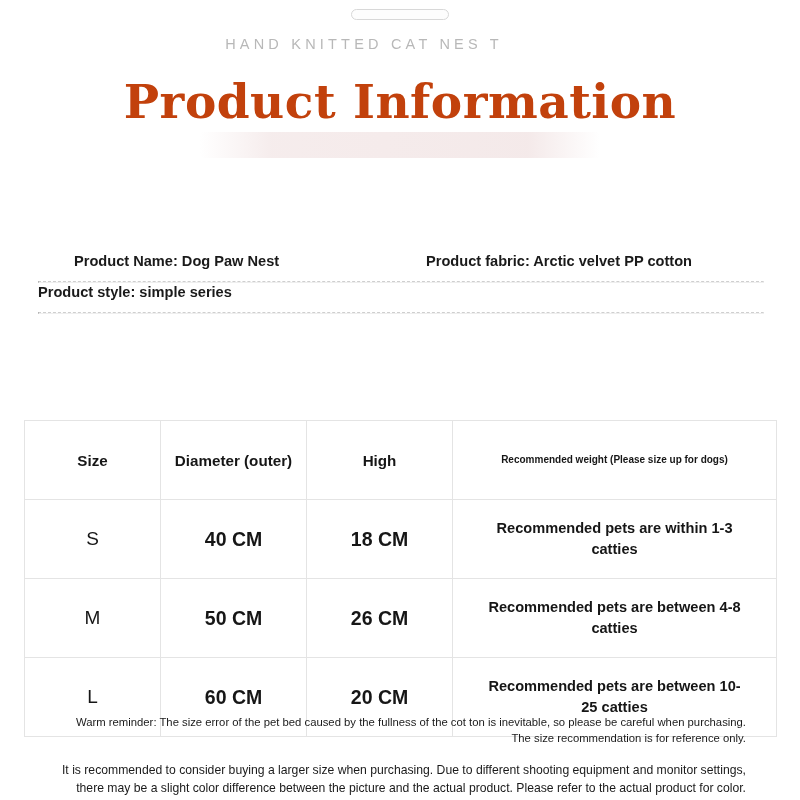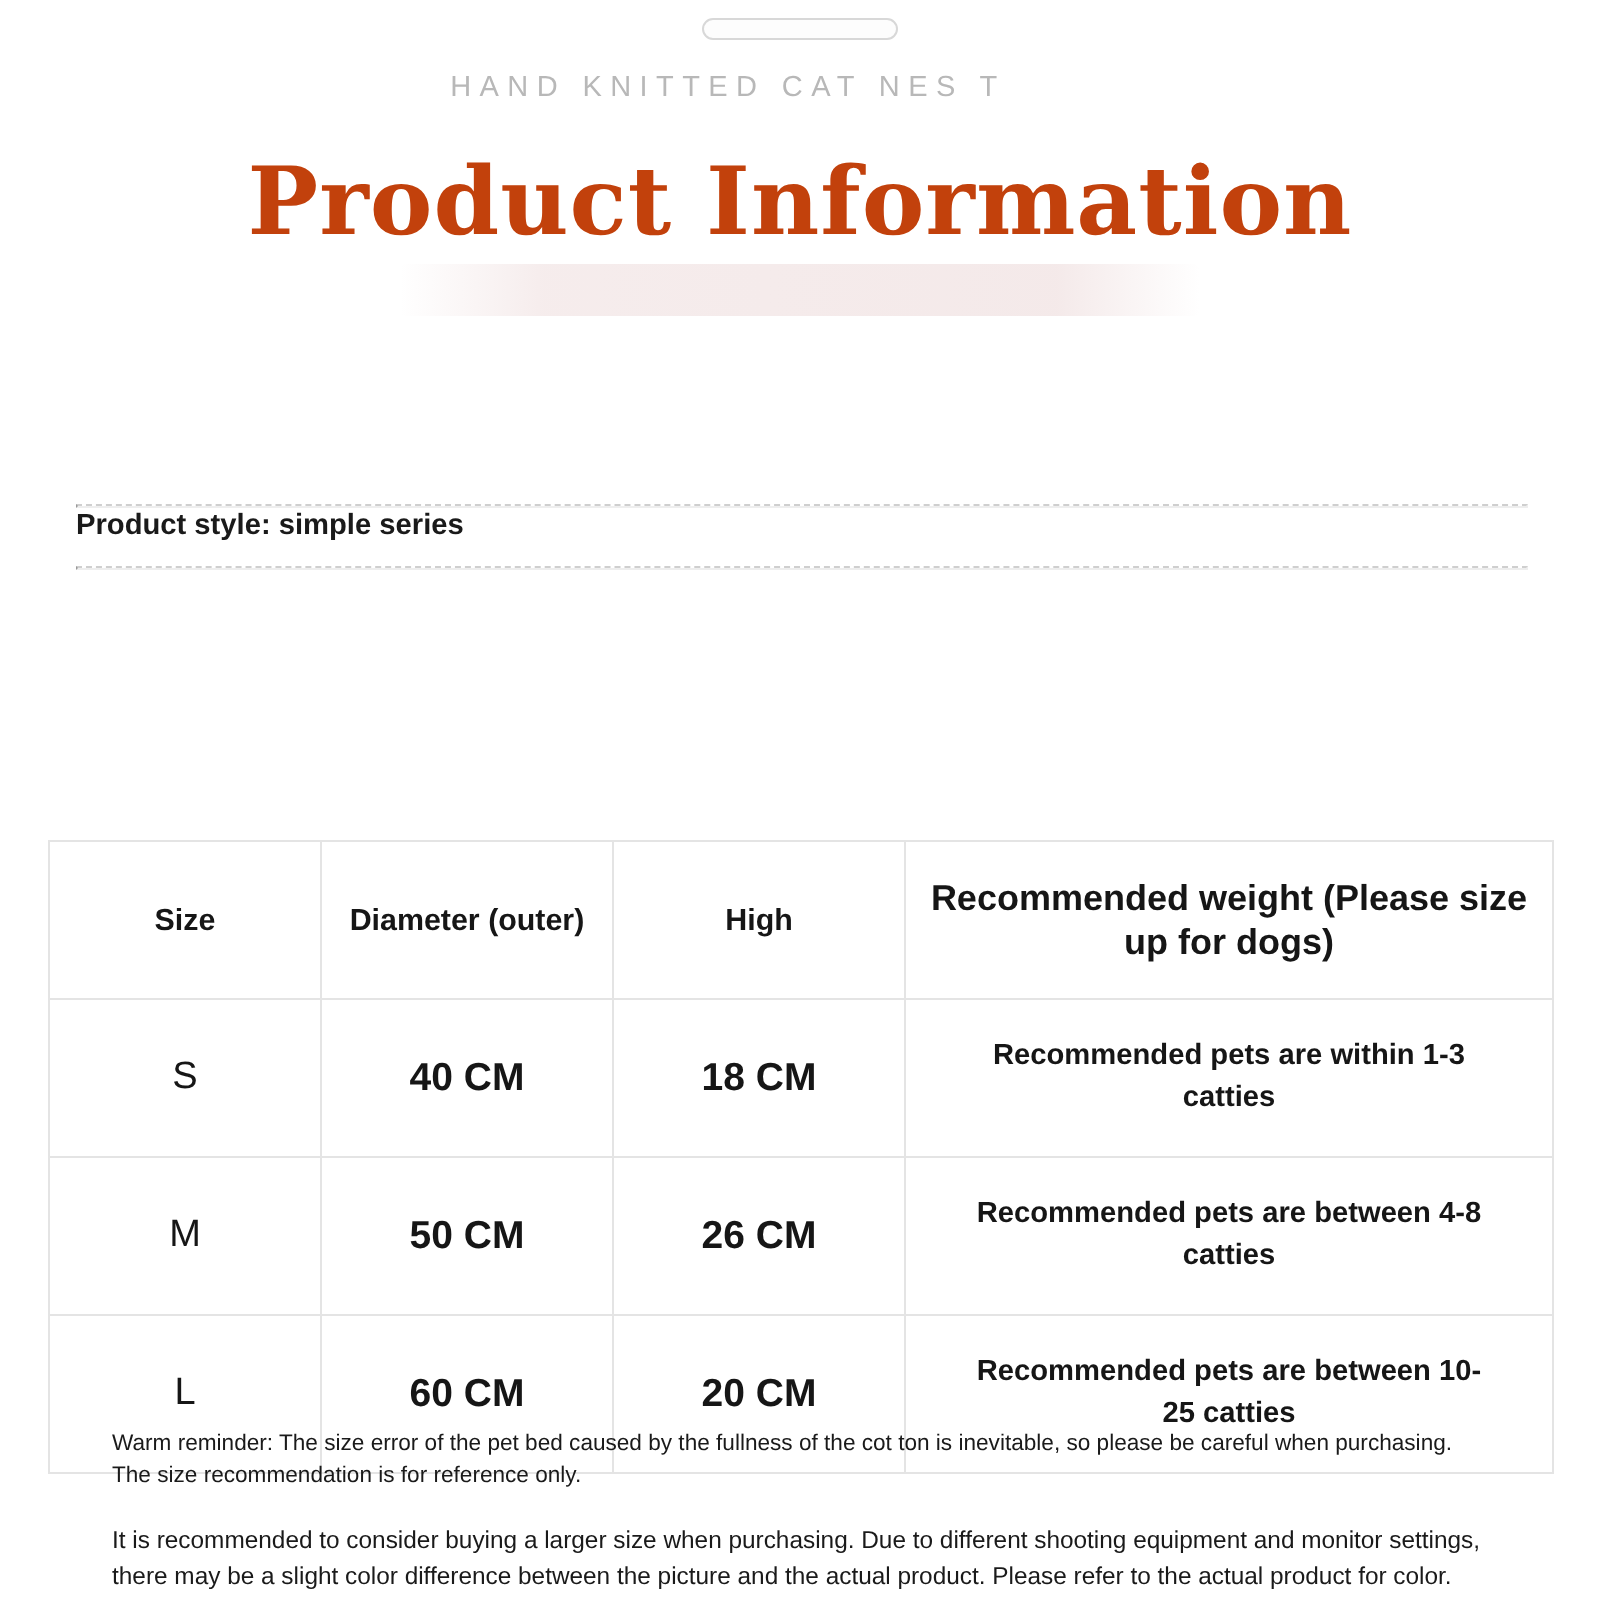--- a/index.html
+++ b/index.html
@@ -129,21 +129,21 @@
   .col-rec { width: 324px; }
 
   tr.head td {
     height: 70px;
     font-size: 15.2px;
     font-weight: 700;
     padding: 4px 6px;
     line-height: 1.25;
   }
   tr.head td.rec {
-    font-size: 18px;
+    font-size: 10px;
     padding: 4px 10px;
   }
   tr.body td {
     height: 70px;
     padding: 4px 6px;
   }
   tr.body td.sz {
     font-size: 19px;
     font-weight: 400;
   }
@@ -163,39 +163,44 @@
     position: absolute;
     top: 714px;
     left: 56px;
     width: 690px;
     font-size: 11.3px;
     line-height: 1.42;
     color: #1a1a1a;
   }
   .footer p {
     margin: 0;
+    text-align: right;
   }
   .footer p.second {
     margin-top: 16px;
     font-size: 12.2px;
     line-height: 1.45;
   }
 </style>
 </head>
 <body>
 
 <div class="page">
 
   <div class="top-pill"></div>
 
   <div class="eyebrow">HAND KNITTED CAT NES T</div>
   <div class="title">Product Information</div>
   <div class="ghost-line"></div>
 
   <div class="specs">
+    <div class="spec-row name">
+      <div class="spec-col left">Product Name: Dog Paw Nest</div>
+      <div class="spec-col right">Product fabric: Arctic velvet PP cotton</div>
+    </div>
     <hr class="dashed">
     <div class="spec-row features">
       <div class="spec-col right">Product style: simple series</div>
     </div>
     <hr class="dashed">
   </div>
 
   <div class="table-wrap">
     <table class="size-table">
       <colgroup>

